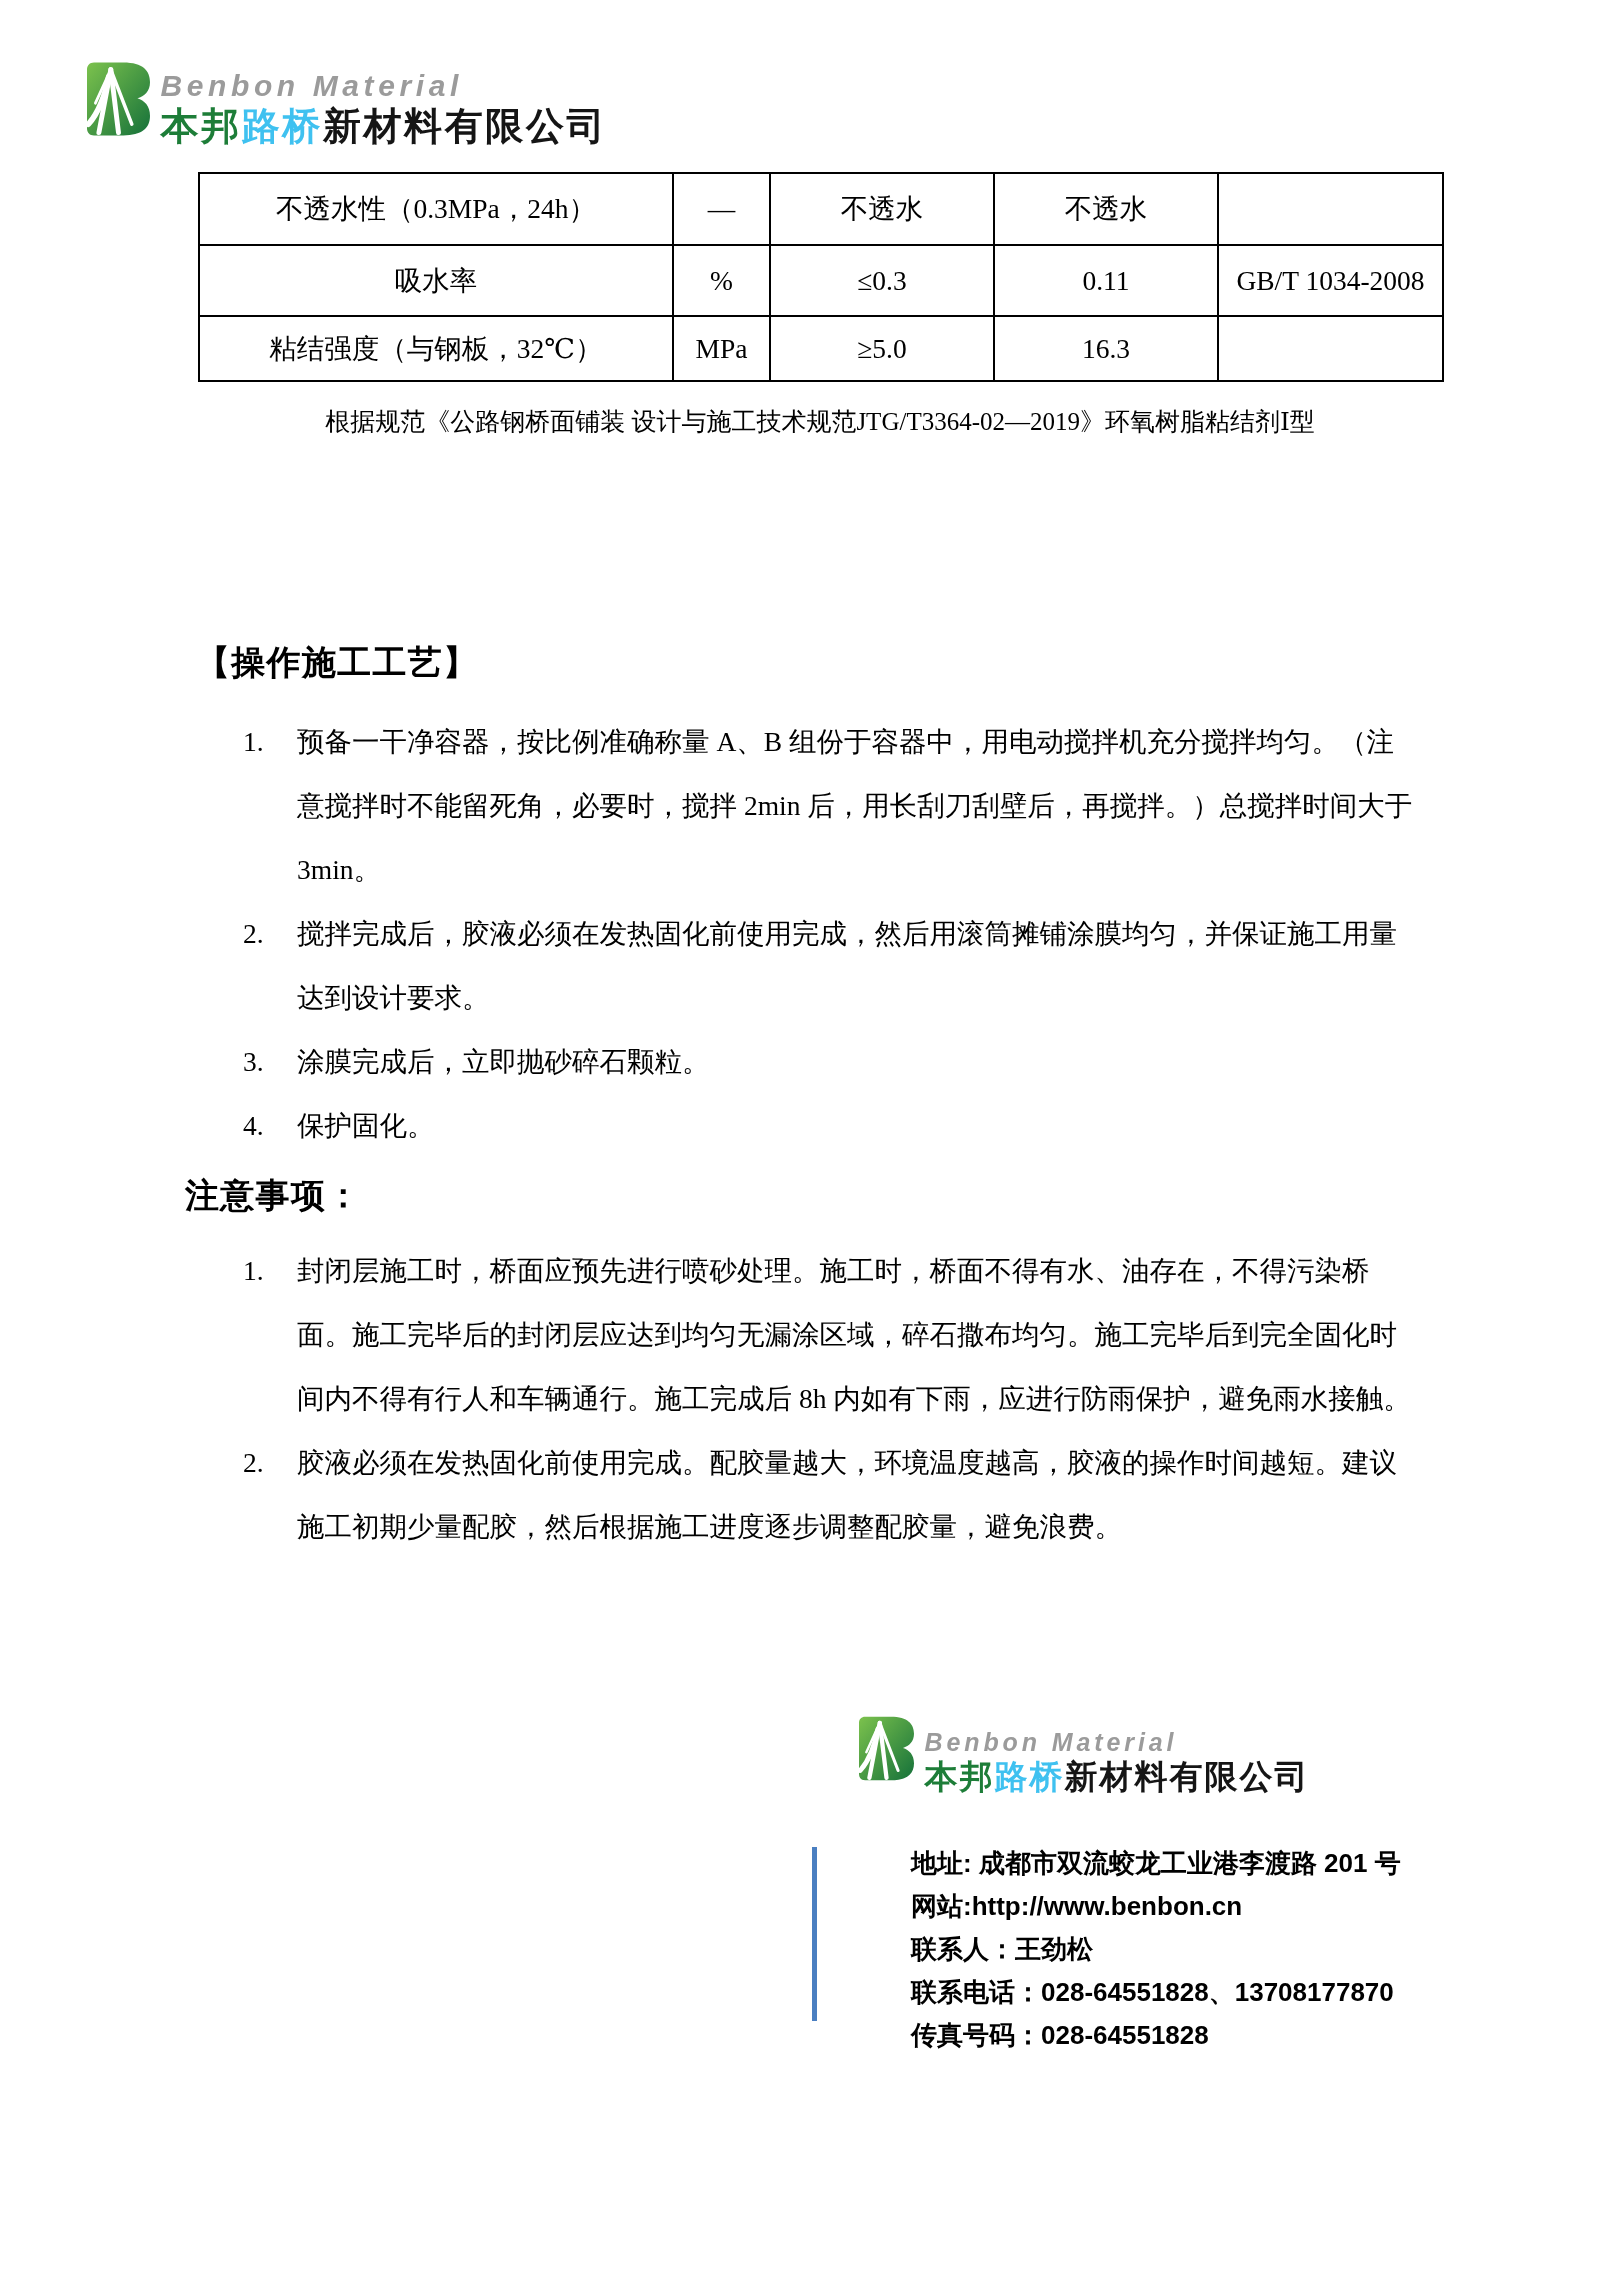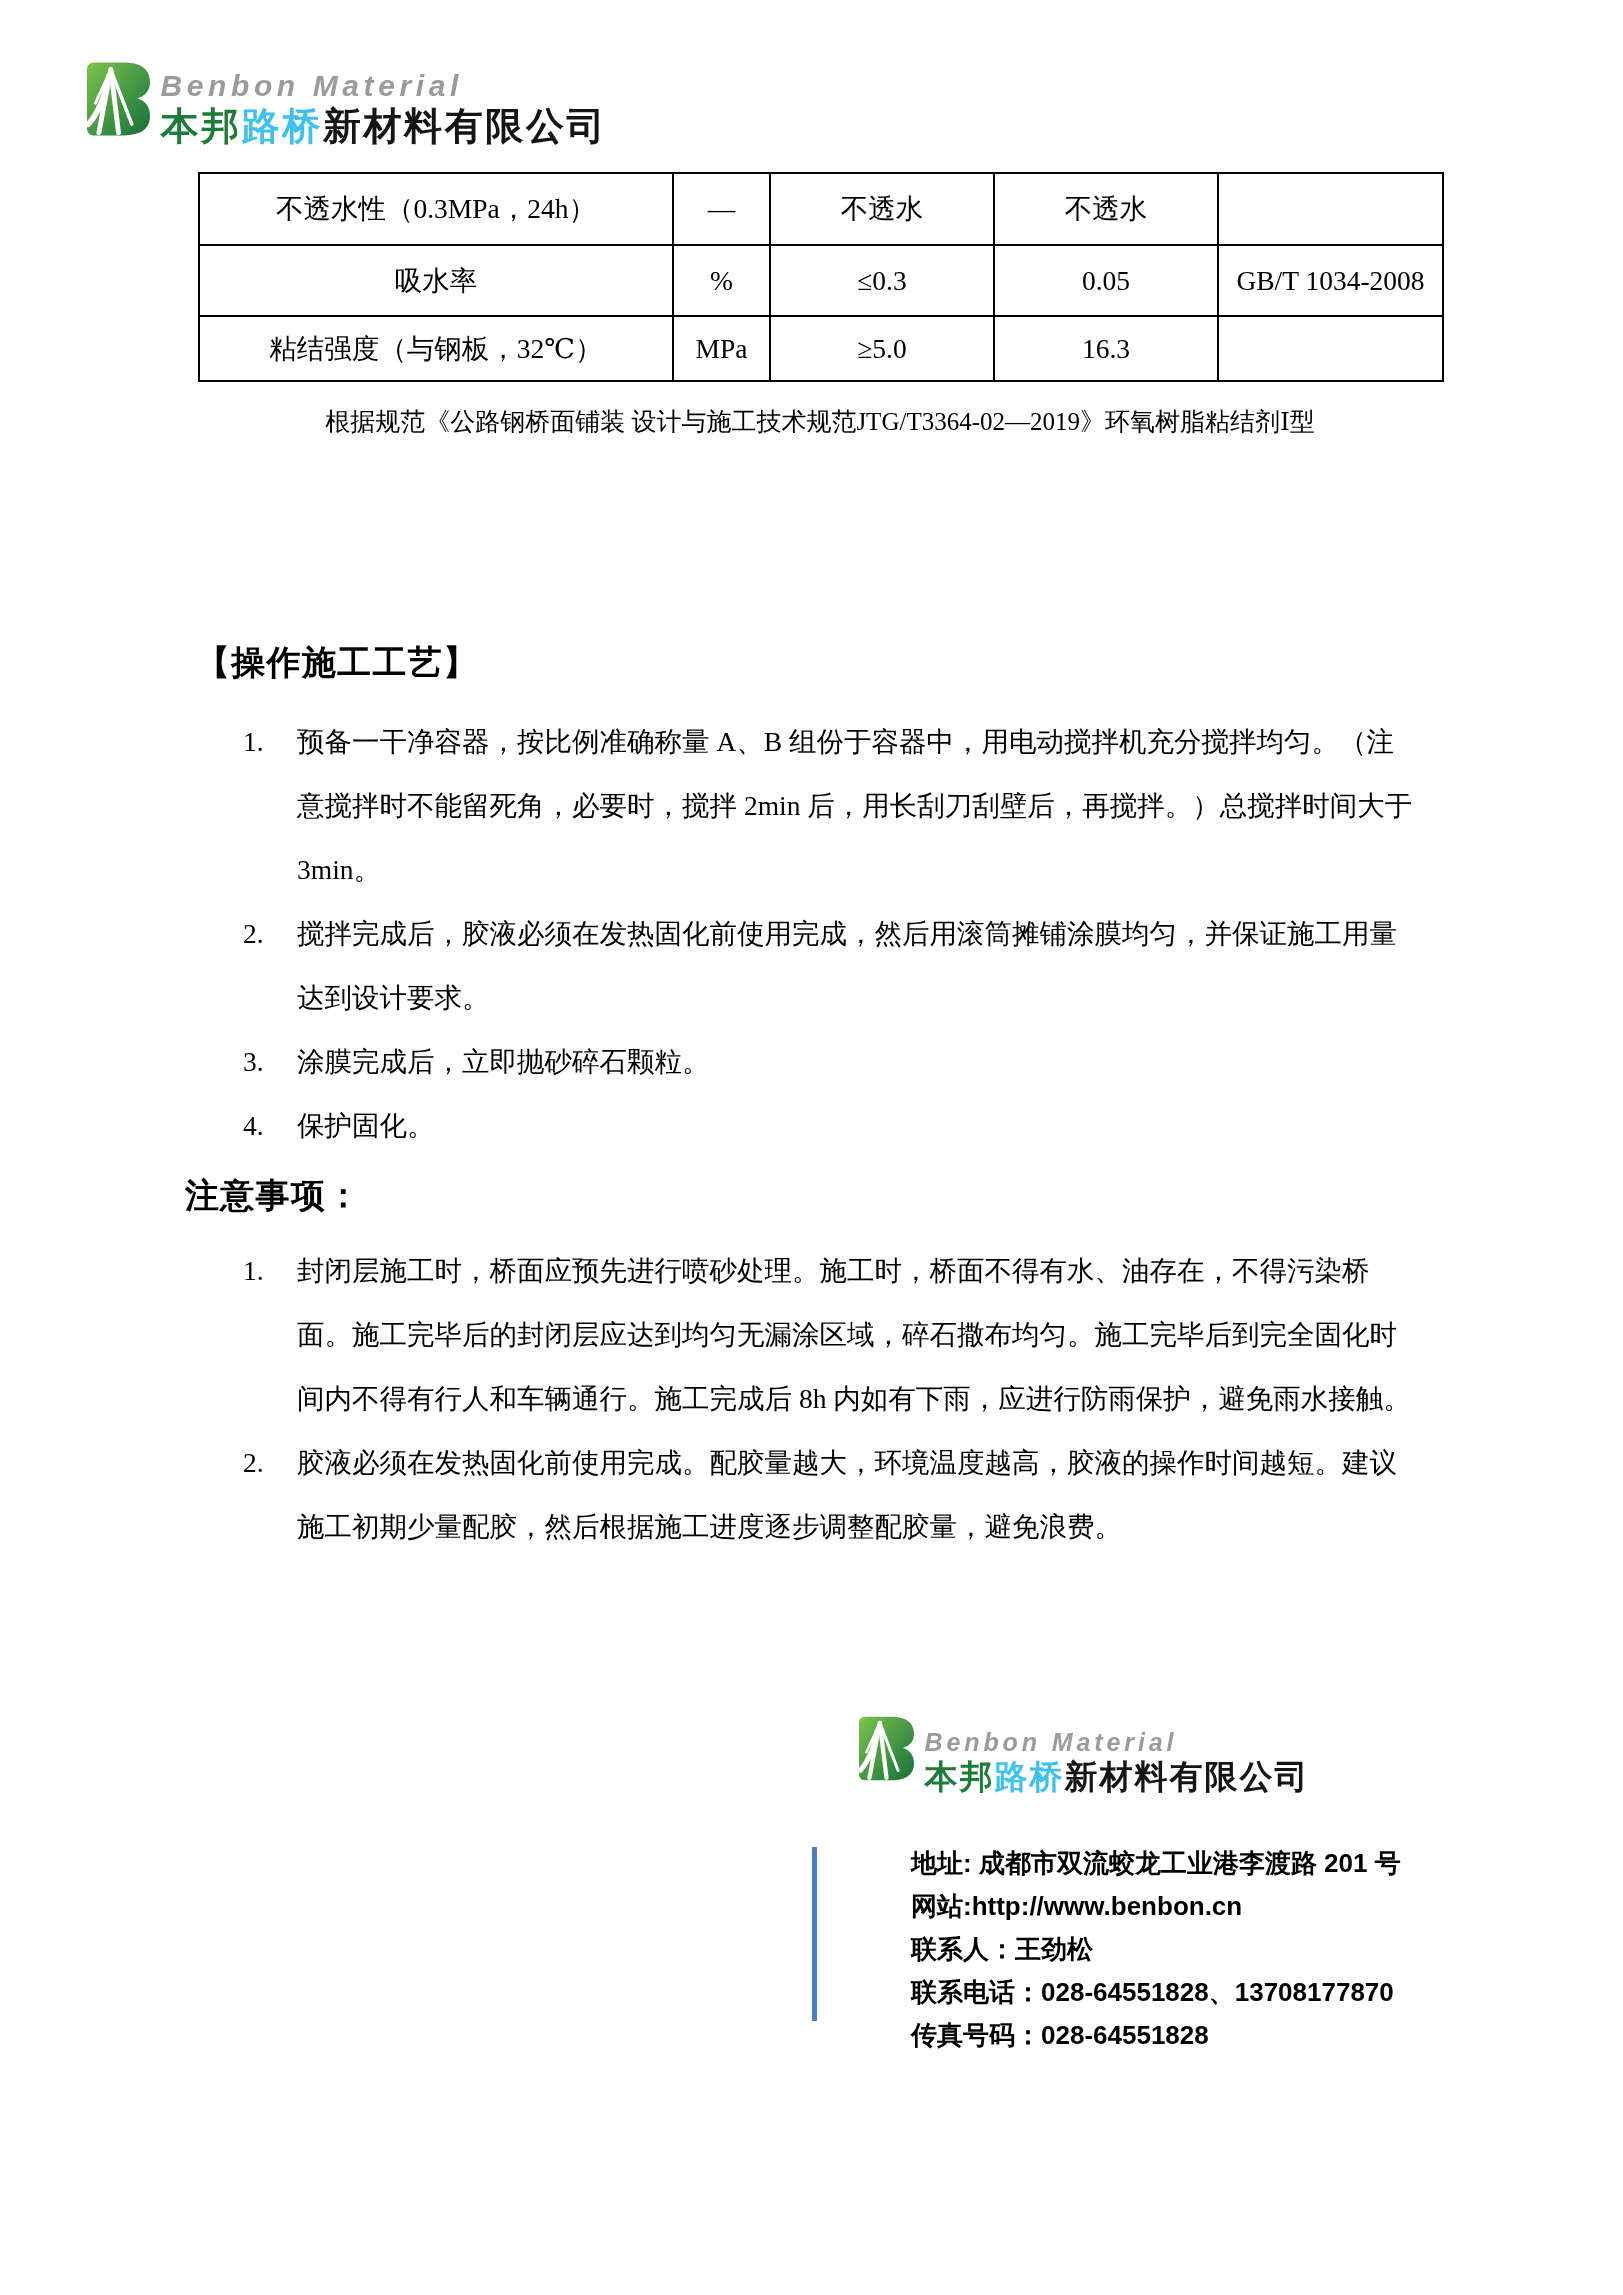--- a/index.html
+++ b/index.html
@@ -126,21 +126,21 @@
         <td>不透水性（0.3MPa，24h）</td>
         <td>—</td>
         <td>不透水</td>
         <td>不透水</td>
         <td></td>
       </tr>
       <tr class="r2">
         <td>吸水率</td>
         <td>%</td>
         <td>≤0.3</td>
-        <td>0.05</td>
+        <td>0.11</td>
         <td>GB/T 1034-2008</td>
       </tr>
       <tr class="r3">
         <td>粘结强度（与钢板，32℃）</td>
         <td>MPa</td>
         <td>≥5.0</td>
         <td>16.3</td>
         <td></td>
       </tr>
     </tbody>

